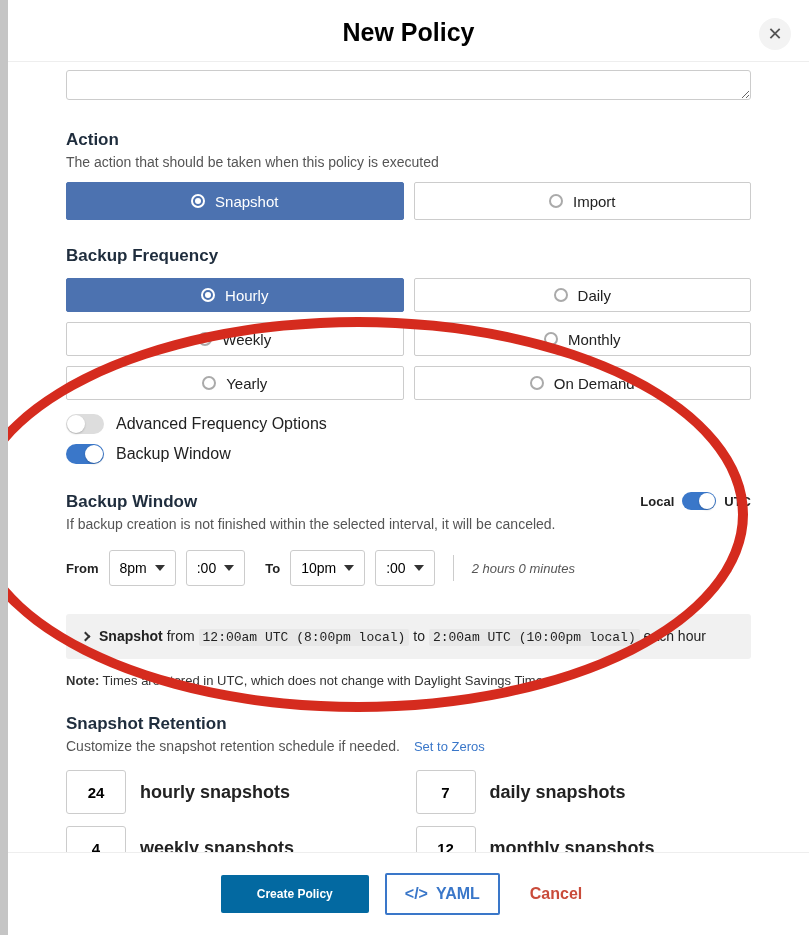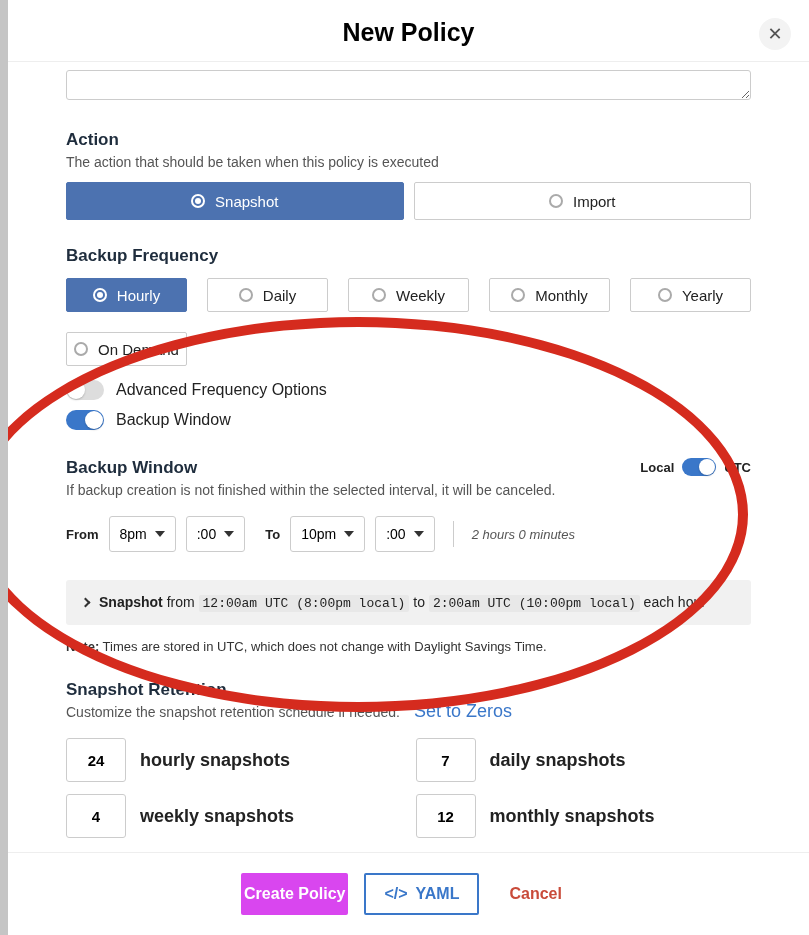--- a/index.html
+++ b/index.html
@@ -16,21 +16,21 @@
 .section { margin-top: 26px; }
 .section-title { font-size: 17px; font-weight: 700; color: #1f2d3d; }
 .section-desc { font-size: 14px; color: #555; margin-top: 4px; }
 .btn-row { display: flex; gap: 10px; margin-top: 12px; }
 .seg-btn { flex: 1; height: 38px; border: 1px solid #ccc; background: #fff; display: flex; align-items: center; justify-content: center; gap: 10px; font-size: 15px; color: #222; cursor: pointer; border-radius: 2px; }
 .seg-btn.selected { background: #4c72b0; border-color: #4c72b0; color: #fff; }
 .radio { width: 14px; height: 14px; border: 2px solid #aaa; border-radius: 50%; display: inline-flex; align-items: center; justify-content: center; flex-shrink: 0; }
 .seg-btn.selected .radio { border-color: #fff; }
 .radio-dot { width: 6px; height: 6px; border-radius: 50%; background: transparent; }
 .seg-btn.selected .radio-dot { background: #fff; }
-.freq-grid { display: grid; grid-template-columns: 1fr 1fr 1fr 1fr 1fr; gap: 20px; margin-top: 12px; }
+.freq-grid { display: grid; grid-template-columns: 1fr 1fr; gap: 10px; margin-top: 12px; }
 .freq-btn { height: 34px; border: 1px solid #ccc; background: #fff; display: flex; align-items: center; justify-content: center; gap: 10px; font-size: 15px; color: #222; cursor: pointer; border-radius: 2px; }
 .freq-btn.selected { background: #4c72b0; border-color: #4c72b0; color: #fff; }
 .freq-btn.selected .radio { border-color: #fff; }
 .freq-btn.selected .radio-dot { background: #fff; }
 .toggle-row { display: flex; align-items: center; gap: 12px; margin-top: 14px; font-size: 16px; color: #222; }
 .toggle { width: 38px; height: 20px; border-radius: 10px; background: #ddd; position: relative; cursor: pointer; }
 .toggle-knob { width: 18px; height: 18px; border-radius: 50%; background: #fff; position: absolute; top: 1px; left: 1px; box-shadow: 0 1px 2px rgba(0,0,0,.2); }
 .toggle.on { background: #3a77c9; }
 .toggle.on .toggle-knob { left: 19px; }
 .bw-header { display: flex; justify-content: space-between; align-items: flex-start; margin-top: 28px; }
@@ -45,23 +45,23 @@
 .divider-v { width: 1px; height: 26px; background: #ccc; margin: 0 8px; }
 .duration { font-size: 13px; font-style: italic; color: #555; }
 .summary-box { background: #f1f1f1; border-radius: 3px; padding: 14px 16px; margin-top: 28px; display: flex; align-items: center; gap: 10px; font-size: 14px; color: #222; }
 .chevron { display: inline-block; transform: rotate(-45deg); border-right: 2px solid #333; border-bottom: 2px solid #333; width: 7px; height: 7px; }
 .mono { font-family: 'Courier New', monospace; background: #e8e8e8; padding: 1px 4px; border-radius: 2px; font-size: 13px; }
 .note { font-size: 13px; color: #333; margin-top: 14px; }
 .note b { font-weight: 700; }
 .retention-grid { display: grid; grid-template-columns: 60px 1fr 60px 1fr; column-gap: 14px; row-gap: 12px; align-items: center; margin-top: 16px; }
 .ret-input { width: 60px; height: 44px; border: 1px solid #ccc; border-radius: 3px; text-align: center; font-size: 15px; font-weight: 600; }
 .ret-label { font-size: 18px; color: #222; font-weight: bold; }
-.link { color: #3a77c9; font-size: 18px; cursor: pointer; margin-left: 14px; }
+.link { color: #3a77c9; font-size: 13px; cursor: pointer; margin-left: 14px; }
 .modal-footer { border-top: 1px solid #eee; padding: 20px; display: flex; justify-content: center; gap: 16px; align-items: center; }
-.btn-primary { background: #d946ef; color: #fff; border: none; padding: 12px 3px; font-size: 16px; font-weight: 600; cursor: pointer; border-radius: 2px; }
+.btn-primary { background: #0369a1; color: #fff; border: none; padding: 12px 36px; font-size: 12px; font-weight: 600; cursor: pointer; border-radius: 2px; }
 .btn-outline { background: #fff; border: 2px solid #3a77c9; color: #3a77c9; padding: 10px 18px; font-size: 16px; font-weight: 600; cursor: pointer; border-radius: 2px; display: flex; align-items: center; gap: 8px; }
 .btn-cancel { background: none; border: none; color: #c94b3a; font-size: 16px; font-weight: 600; cursor: pointer; padding: 10px 14px; }
 .annotation-oval { position: absolute; border: 10px solid #d52b1e; border-radius: 50%; pointer-events: none; }
 </style>
 </head>
 <body>
 
 <div class="backdrop"></div>
 <div class="modal">
   <div class="modal-header">

